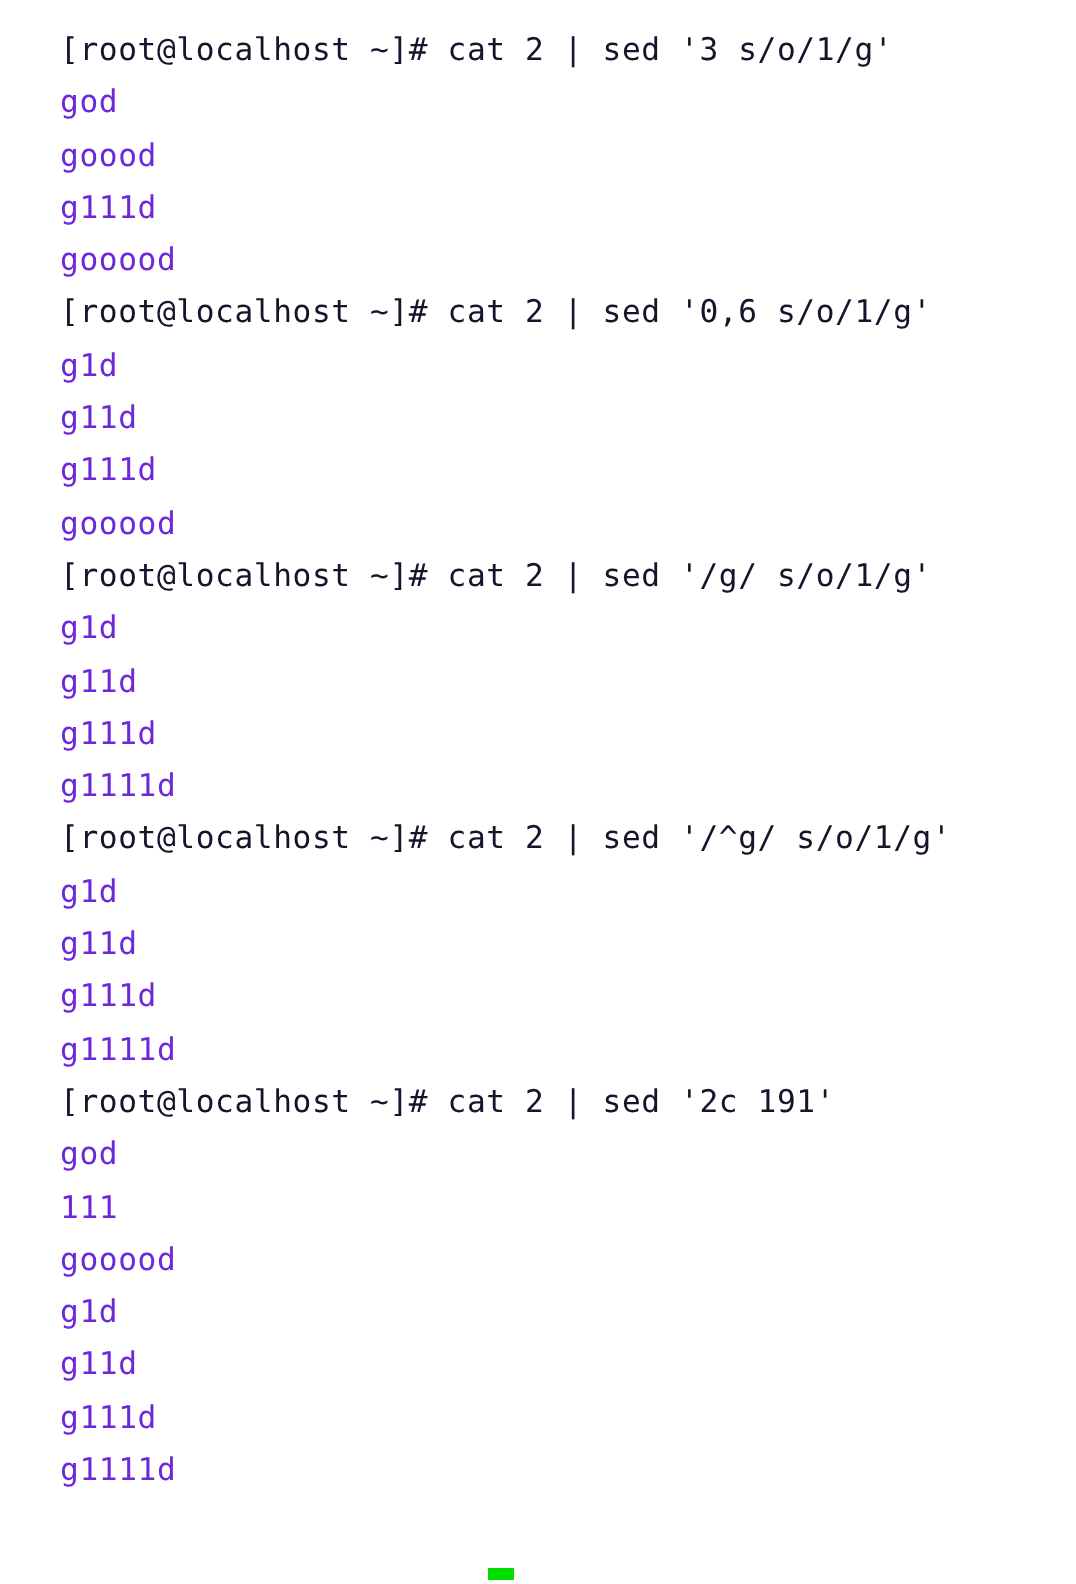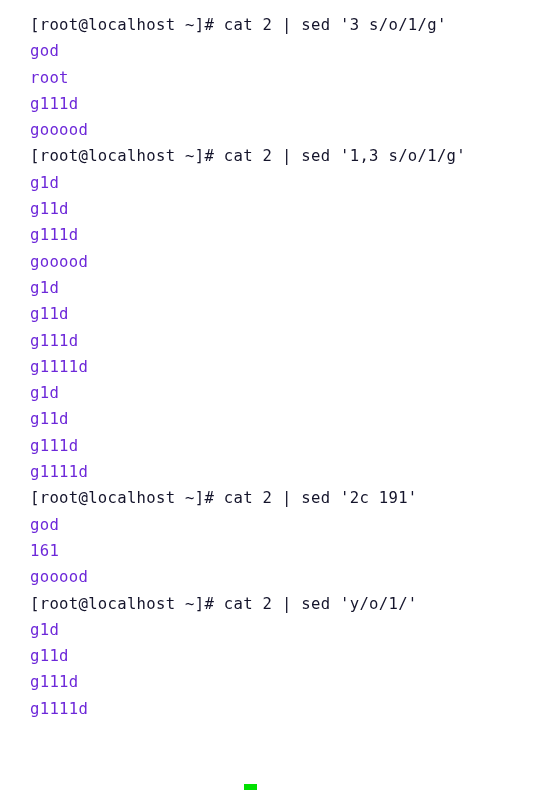--- a/index.html
+++ b/index.html
@@ -62,41 +62,42 @@
     white-space: pre;
   }
 </style>
 </head>
 <body>
 
 <div id="terminal">
   <div id="terminal-lines">
       <div class="term-line prompt-line">[root@localhost ~]# cat 2 | sed '3 s/o/1/g'</div>
       <div class="term-line output-line">god</div>
-      <div class="term-line output-line">root</div>
+      <div class="term-line output-line">goood</div>
       <div class="term-line output-line">g111d</div>
       <div class="term-line output-line">gooood</div>
-      <div class="term-line prompt-line">[root@localhost ~]# cat 2 | sed '1,3 s/o/1/g'</div>
+      <div class="term-line prompt-line">[root@localhost ~]# cat 2 | sed '0,6 s/o/1/g'</div>
       <div class="term-line output-line">g1d</div>
       <div class="term-line output-line">g11d</div>
       <div class="term-line output-line">g111d</div>
       <div class="term-line output-line">gooood</div>
+      <div class="term-line prompt-line">[root@localhost ~]# cat 2 | sed '/g/ s/o/1/g'</div>
       <div class="term-line output-line">g1d</div>
       <div class="term-line output-line">g11d</div>
       <div class="term-line output-line">g111d</div>
       <div class="term-line output-line">g1111d</div>
+      <div class="term-line prompt-line">[root@localhost ~]# cat 2 | sed '/^g/ s/o/1/g'</div>
       <div class="term-line output-line">g1d</div>
       <div class="term-line output-line">g11d</div>
       <div class="term-line output-line">g111d</div>
       <div class="term-line output-line">g1111d</div>
       <div class="term-line prompt-line">[root@localhost ~]# cat 2 | sed '2c 191'</div>
       <div class="term-line output-line">god</div>
-      <div class="term-line output-line">161</div>
+      <div class="term-line output-line">111</div>
       <div class="term-line output-line">gooood</div>
-      <div class="term-line prompt-line">[root@localhost ~]# cat 2 | sed 'y/o/1/'</div>
       <div class="term-line output-line">g1d</div>
       <div class="term-line output-line">g11d</div>
       <div class="term-line output-line">g111d</div>
       <div class="term-line output-line">g1111d</div>
     </div>
   <div id="cursor"></div>
   <div id="watermark">CSDN @xc0309</div>
 </div>
 
 </body></html>

